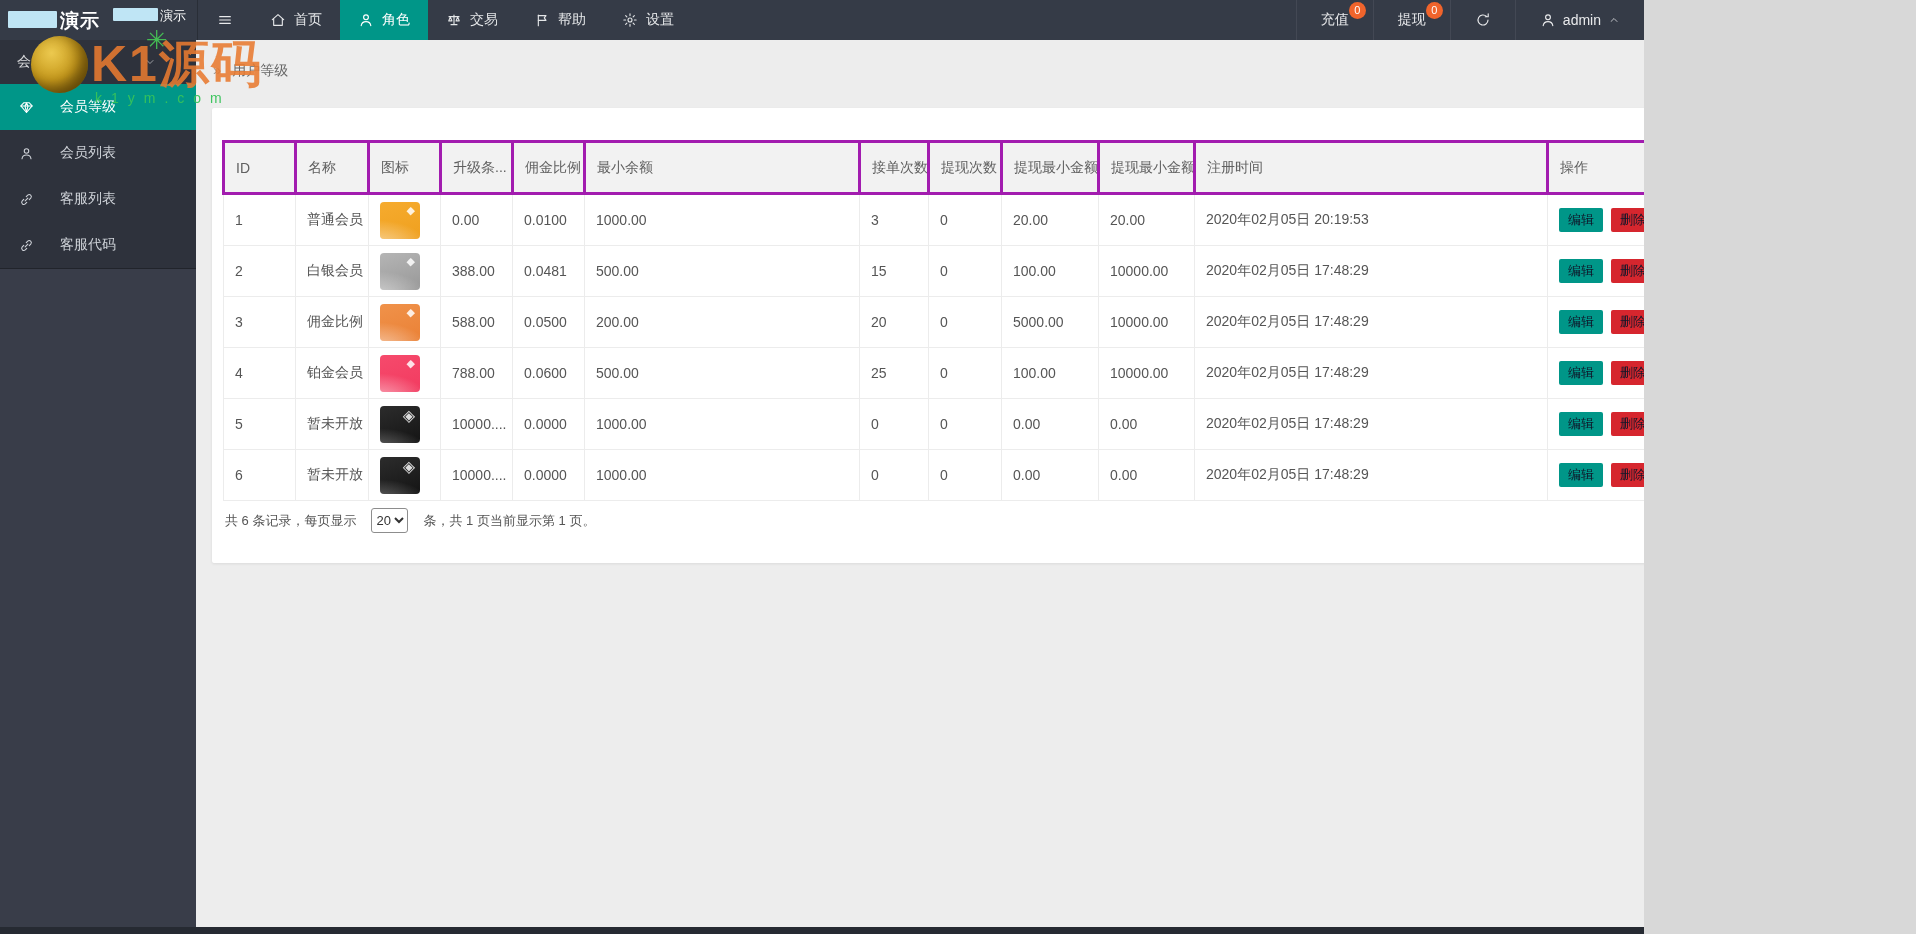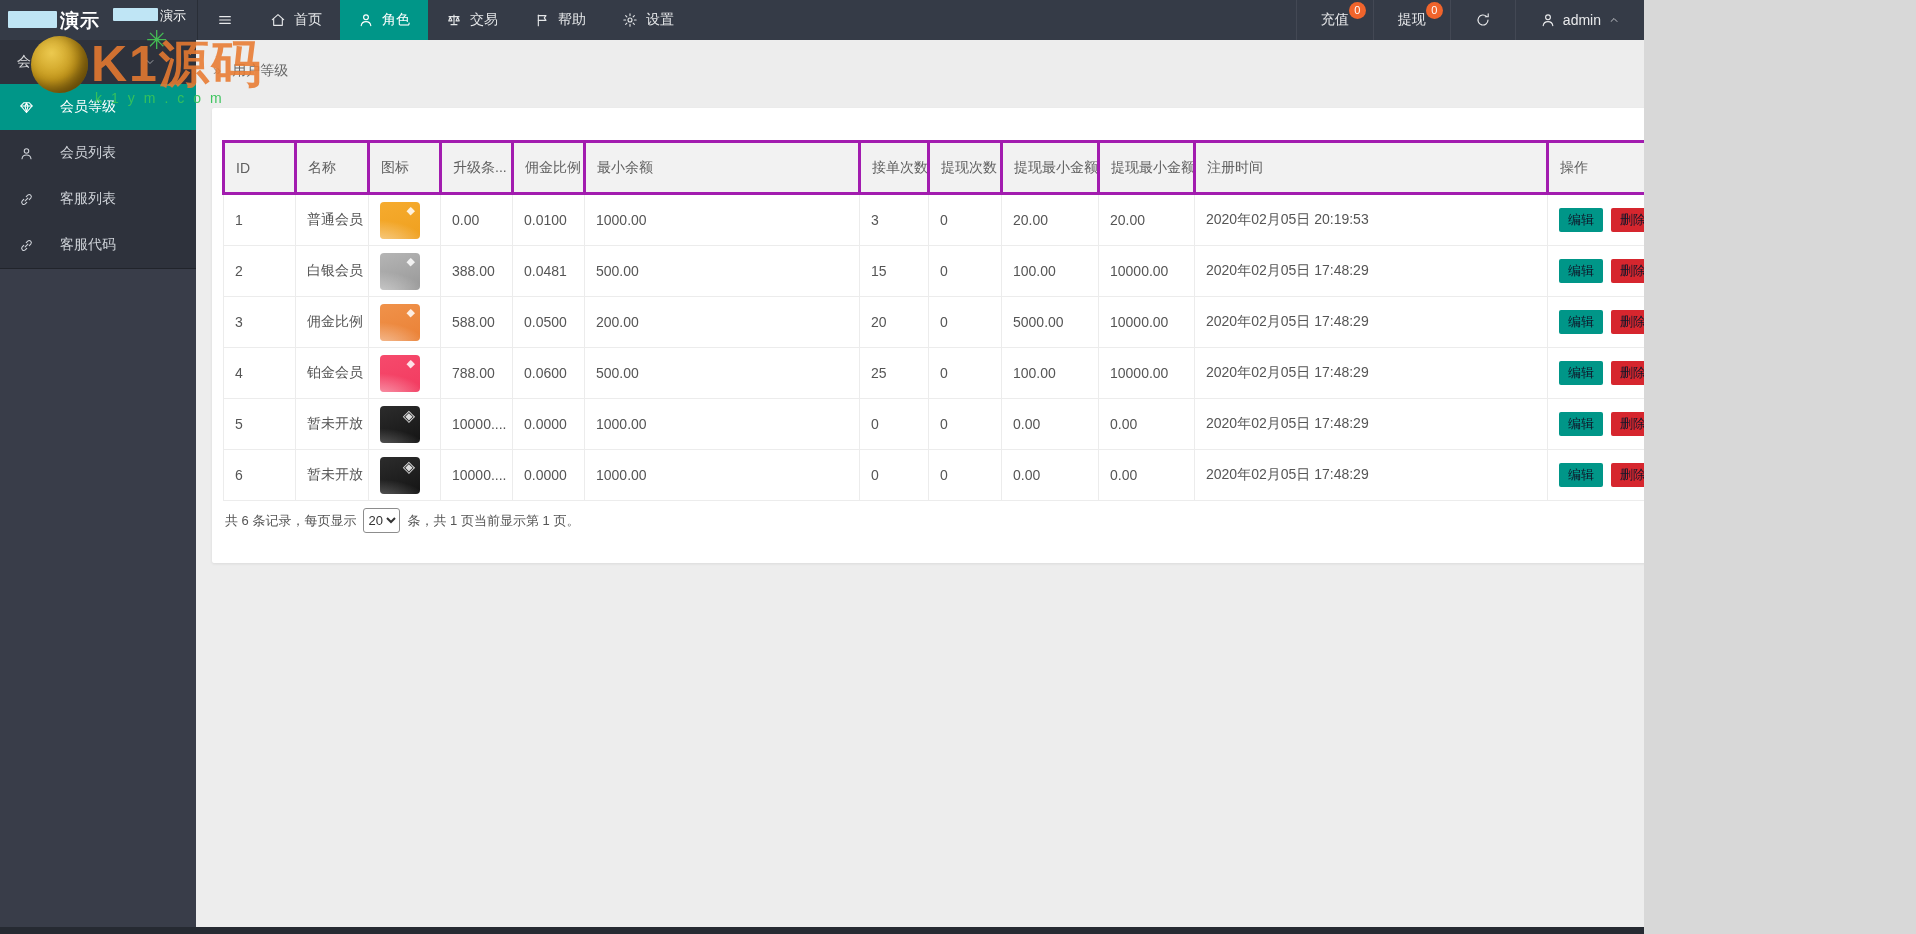--- a/index.html
+++ b/index.html
@@ -54,21 +54,21 @@
   .ic-gold{background:linear-gradient(160deg,#f6ab2e,#efa01f);}
   .ic-silver{background:linear-gradient(160deg,#b5b5b5,#989898);}
   .ic-orange{background:linear-gradient(160deg,#f0924a,#ea8136);}
   .ic-red{background:linear-gradient(160deg,#f64a6c,#f23b60);}
   .ic-black{background:linear-gradient(160deg,#2c2c2c,#141414);}
   .ic-black::after{content:"◈";font-size:16px;top:0;right:5px;color:#ddd;}
   .ic-black::before{background:radial-gradient(85px 40px at -5% 125%,rgba(255,255,255,.38),rgba(255,255,255,0) 60%);}
   .btn{display:inline-block;padding:3px 9px;border-radius:2px;color:#0f172a;font-size:13px;margin-right:8px;cursor:pointer;}
   .btn-edit{background:#009688;}
   .btn-del{background:#d6262e;}
-  .pager{position:absolute;left:13px;top:400px;display:flex;align-items:center;gap:7px;font-size:13px;color:#555;}
+  .pager{position:absolute;left:13px;top:400px;display:flex;align-items:center;gap:15px;font-size:13px;color:#555;}
   .pager select{height:25px;border:1px solid #8d8d8d;border-radius:3px;background:#fff;font-size:13px;
                 color:#333;font-family:inherit;}
   
   .wm{position:absolute;left:28px;top:33px;width:290px;height:85px;z-index:40;pointer-events:none;}
   .wm-ball{position:absolute;left:3px;top:3px;width:57px;height:57px;border-radius:50%;
            background:radial-gradient(circle at 36% 30%,#ecc94f,#c79a1c 50%,#8a690f 85%);
            box-shadow:inset -8px -6px 14px rgba(60,40,0,.55);}
   .wm-star{position:absolute;left:118px;top:-8px;font-size:26px;color:rgba(70,195,85,.95);}
   .wm-title{position:absolute;left:63px;top:-2px;font-size:50px;font-weight:bold;
             color:rgba(232,122,48,.88);white-space:nowrap;letter-spacing:2px;}

